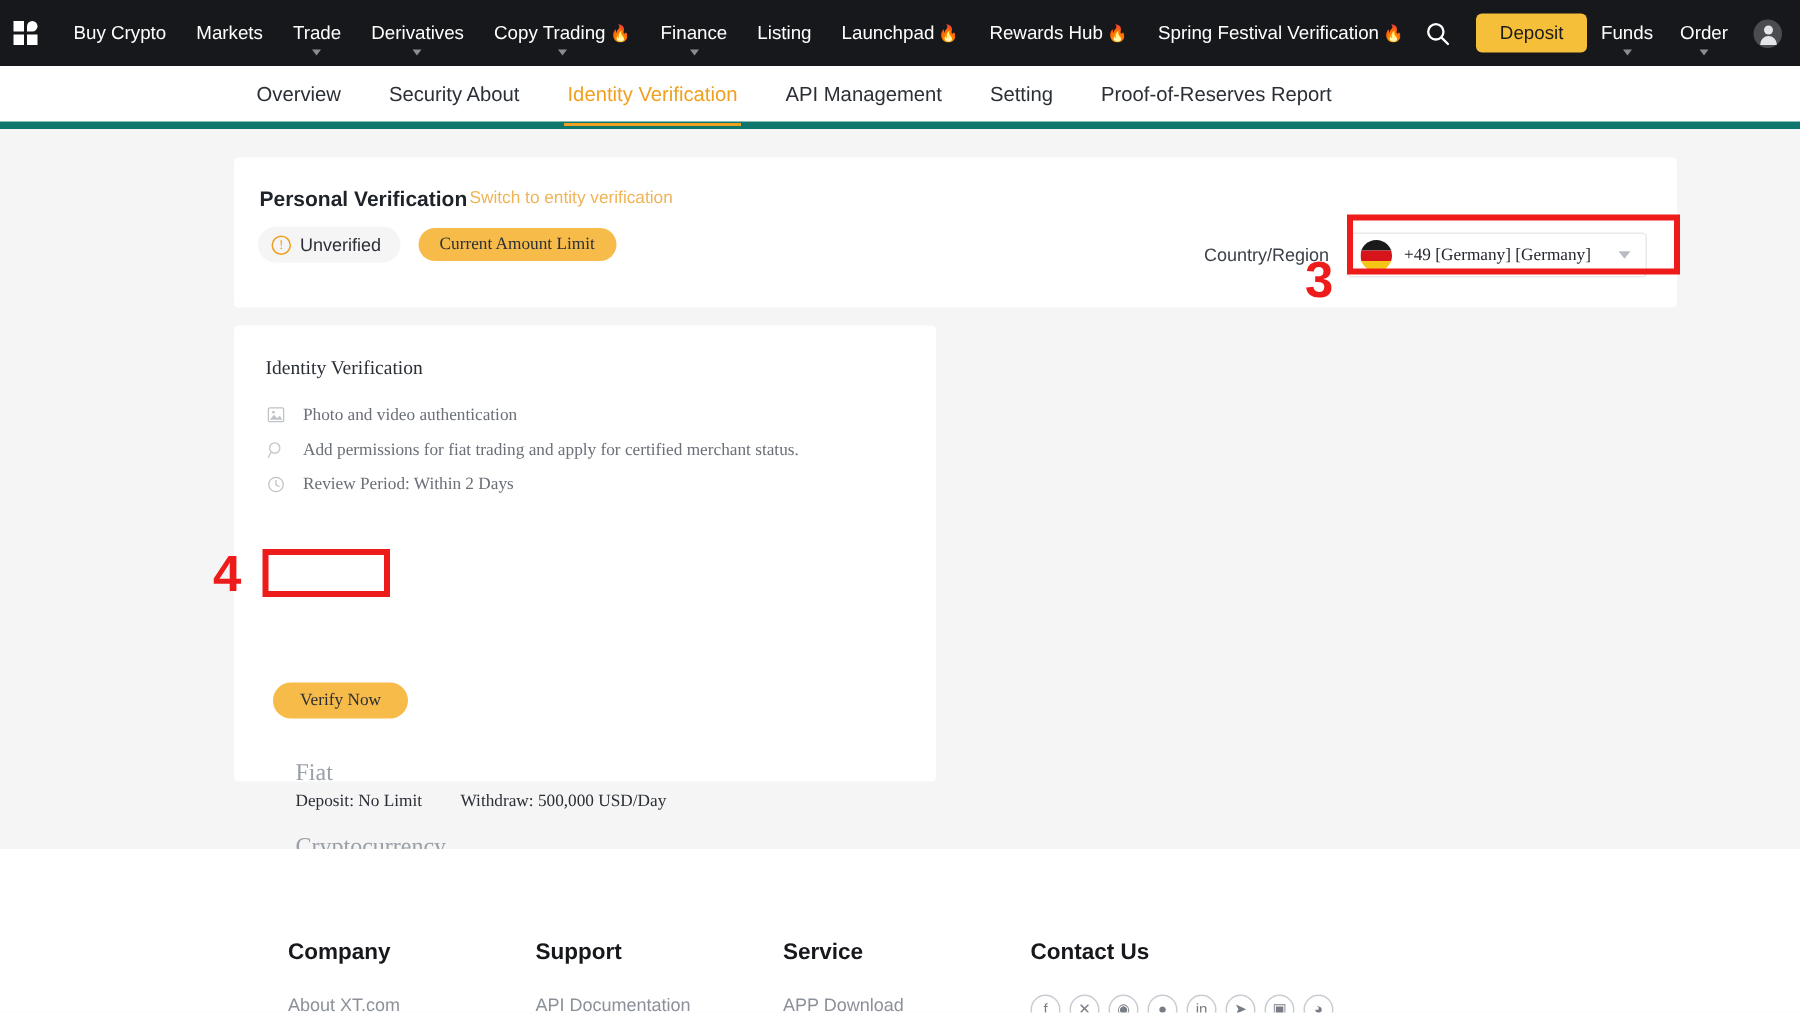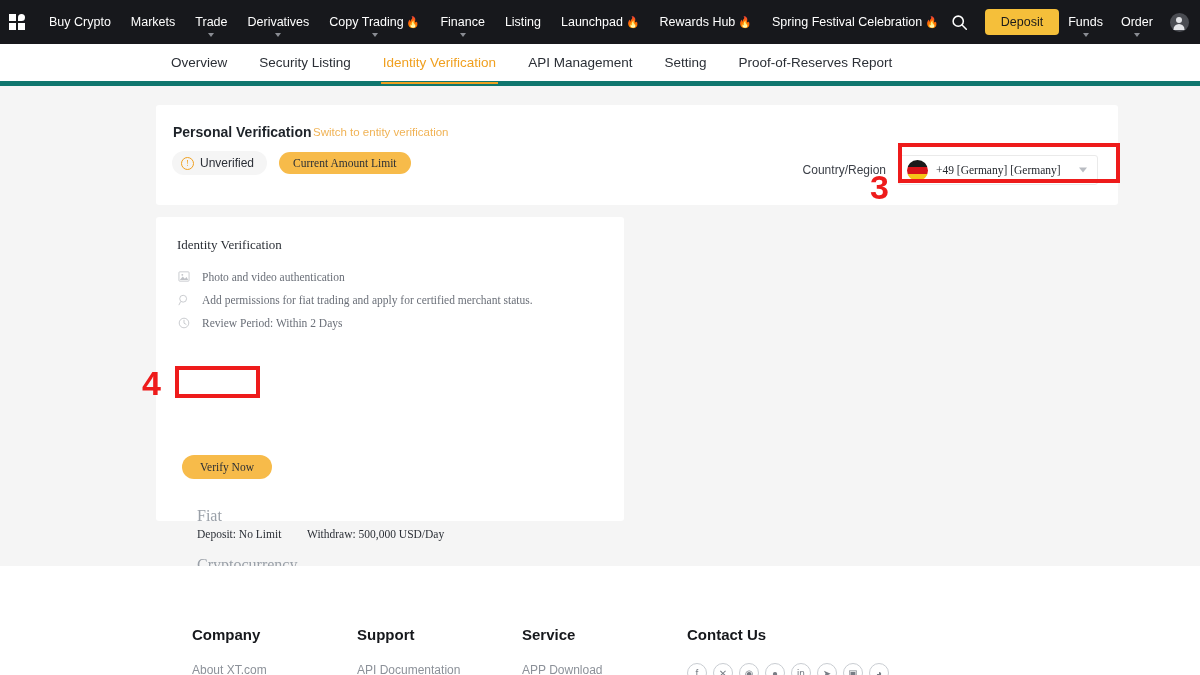--- a/index.html
+++ b/index.html
@@ -245,21 +245,21 @@
         </div>
         <div class="nav-item">
           <span>Launchpad</span>
           <span class="flame">🔥</span>
         </div>
         <div class="nav-item">
           <span>Rewards Hub</span>
           <span class="flame">🔥</span>
         </div>
         <div class="nav-item">
-          <span>Spring Festival Celebration</span>
+          <span>Spring Festival Verification</span>
           <span class="flame">🔥</span>
         </div>
       </div>
 
     <div class="nav-right">
       <div class="search-ic">
         <svg width="17" height="17" viewBox="0 0 20 20">
             <circle cx="8.5" cy="8.5" r="6" fill="none" stroke="#ffffff" stroke-width="1.8"></circle>
             <line x1="13" y1="13" x2="18" y2="18" stroke="#ffffff" stroke-width="1.8" stroke-linecap="round"></line>
           </svg>
@@ -274,21 +274,21 @@
         <span class="caret"></span>
       </div>
       <div class="avatar-ic"></div>
 
     </div>
   </div>
 
   <div class="subnav">
     <div class="subnav-inner" id="subTabs">
         <div class="tab">Overview</div>
-        <div class="tab">Security Listing</div>
+        <div class="tab">Security About</div>
         <div class="tab active">Identity Verification</div>
         <div class="tab">API Management</div>
         <div class="tab">Setting</div>
         <div class="tab">Proof-of-Reserves Report</div>
       </div>
   </div>
 
   <div class="content">
 
     <div class="card card-top">

